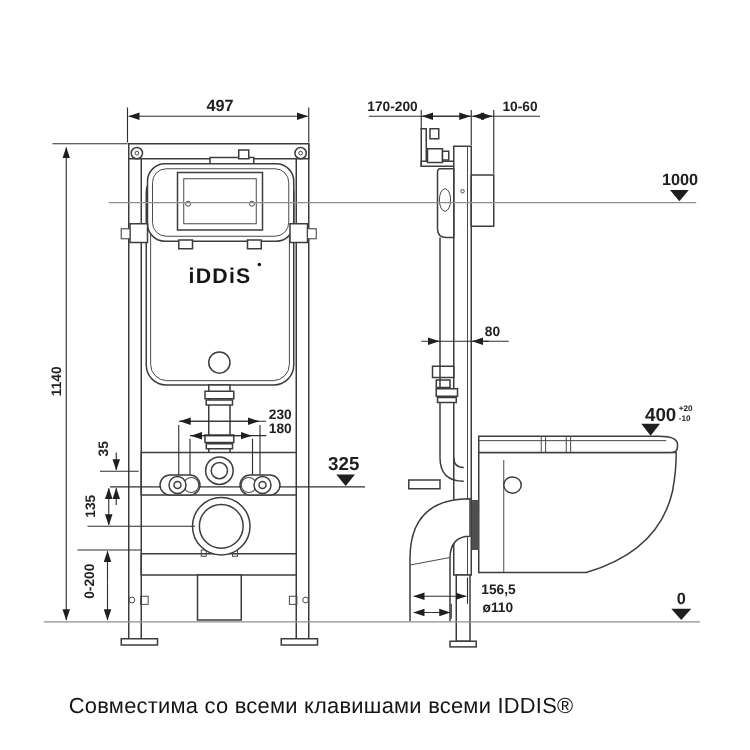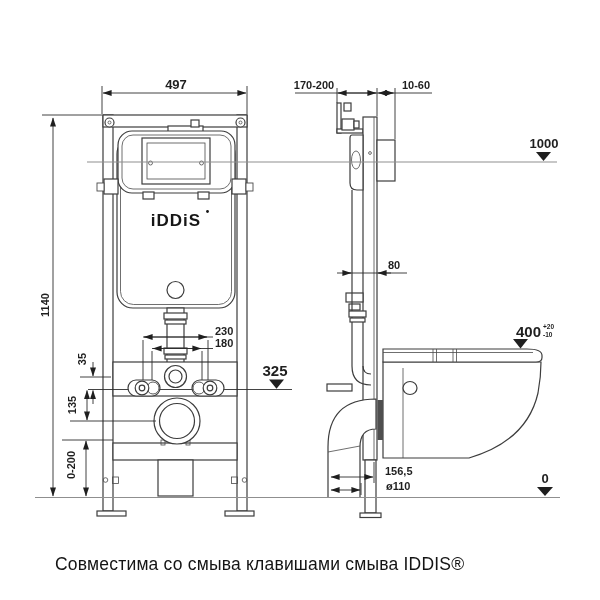--- a/index.html
+++ b/index.html
@@ -265,14 +265,14 @@
       <text class="dimM" x="545" y="483" text-anchor="middle">0</text>
     </g>
   </g>
 
   <g>
     <line class="lvl" x1="87" y1="162" x2="557" y2="162"></line>
     <line class="lvl" x1="35" y1="497.5" x2="560" y2="497.5"></line>
   </g>
 </svg>
 
-<div class="caption">Совместима со смыва клавишами смыва IDDIS®</div>
+<div class="caption">Совместима со всеми клавишами всеми IDDIS®</div>
 </div>
 
 </body></html>

